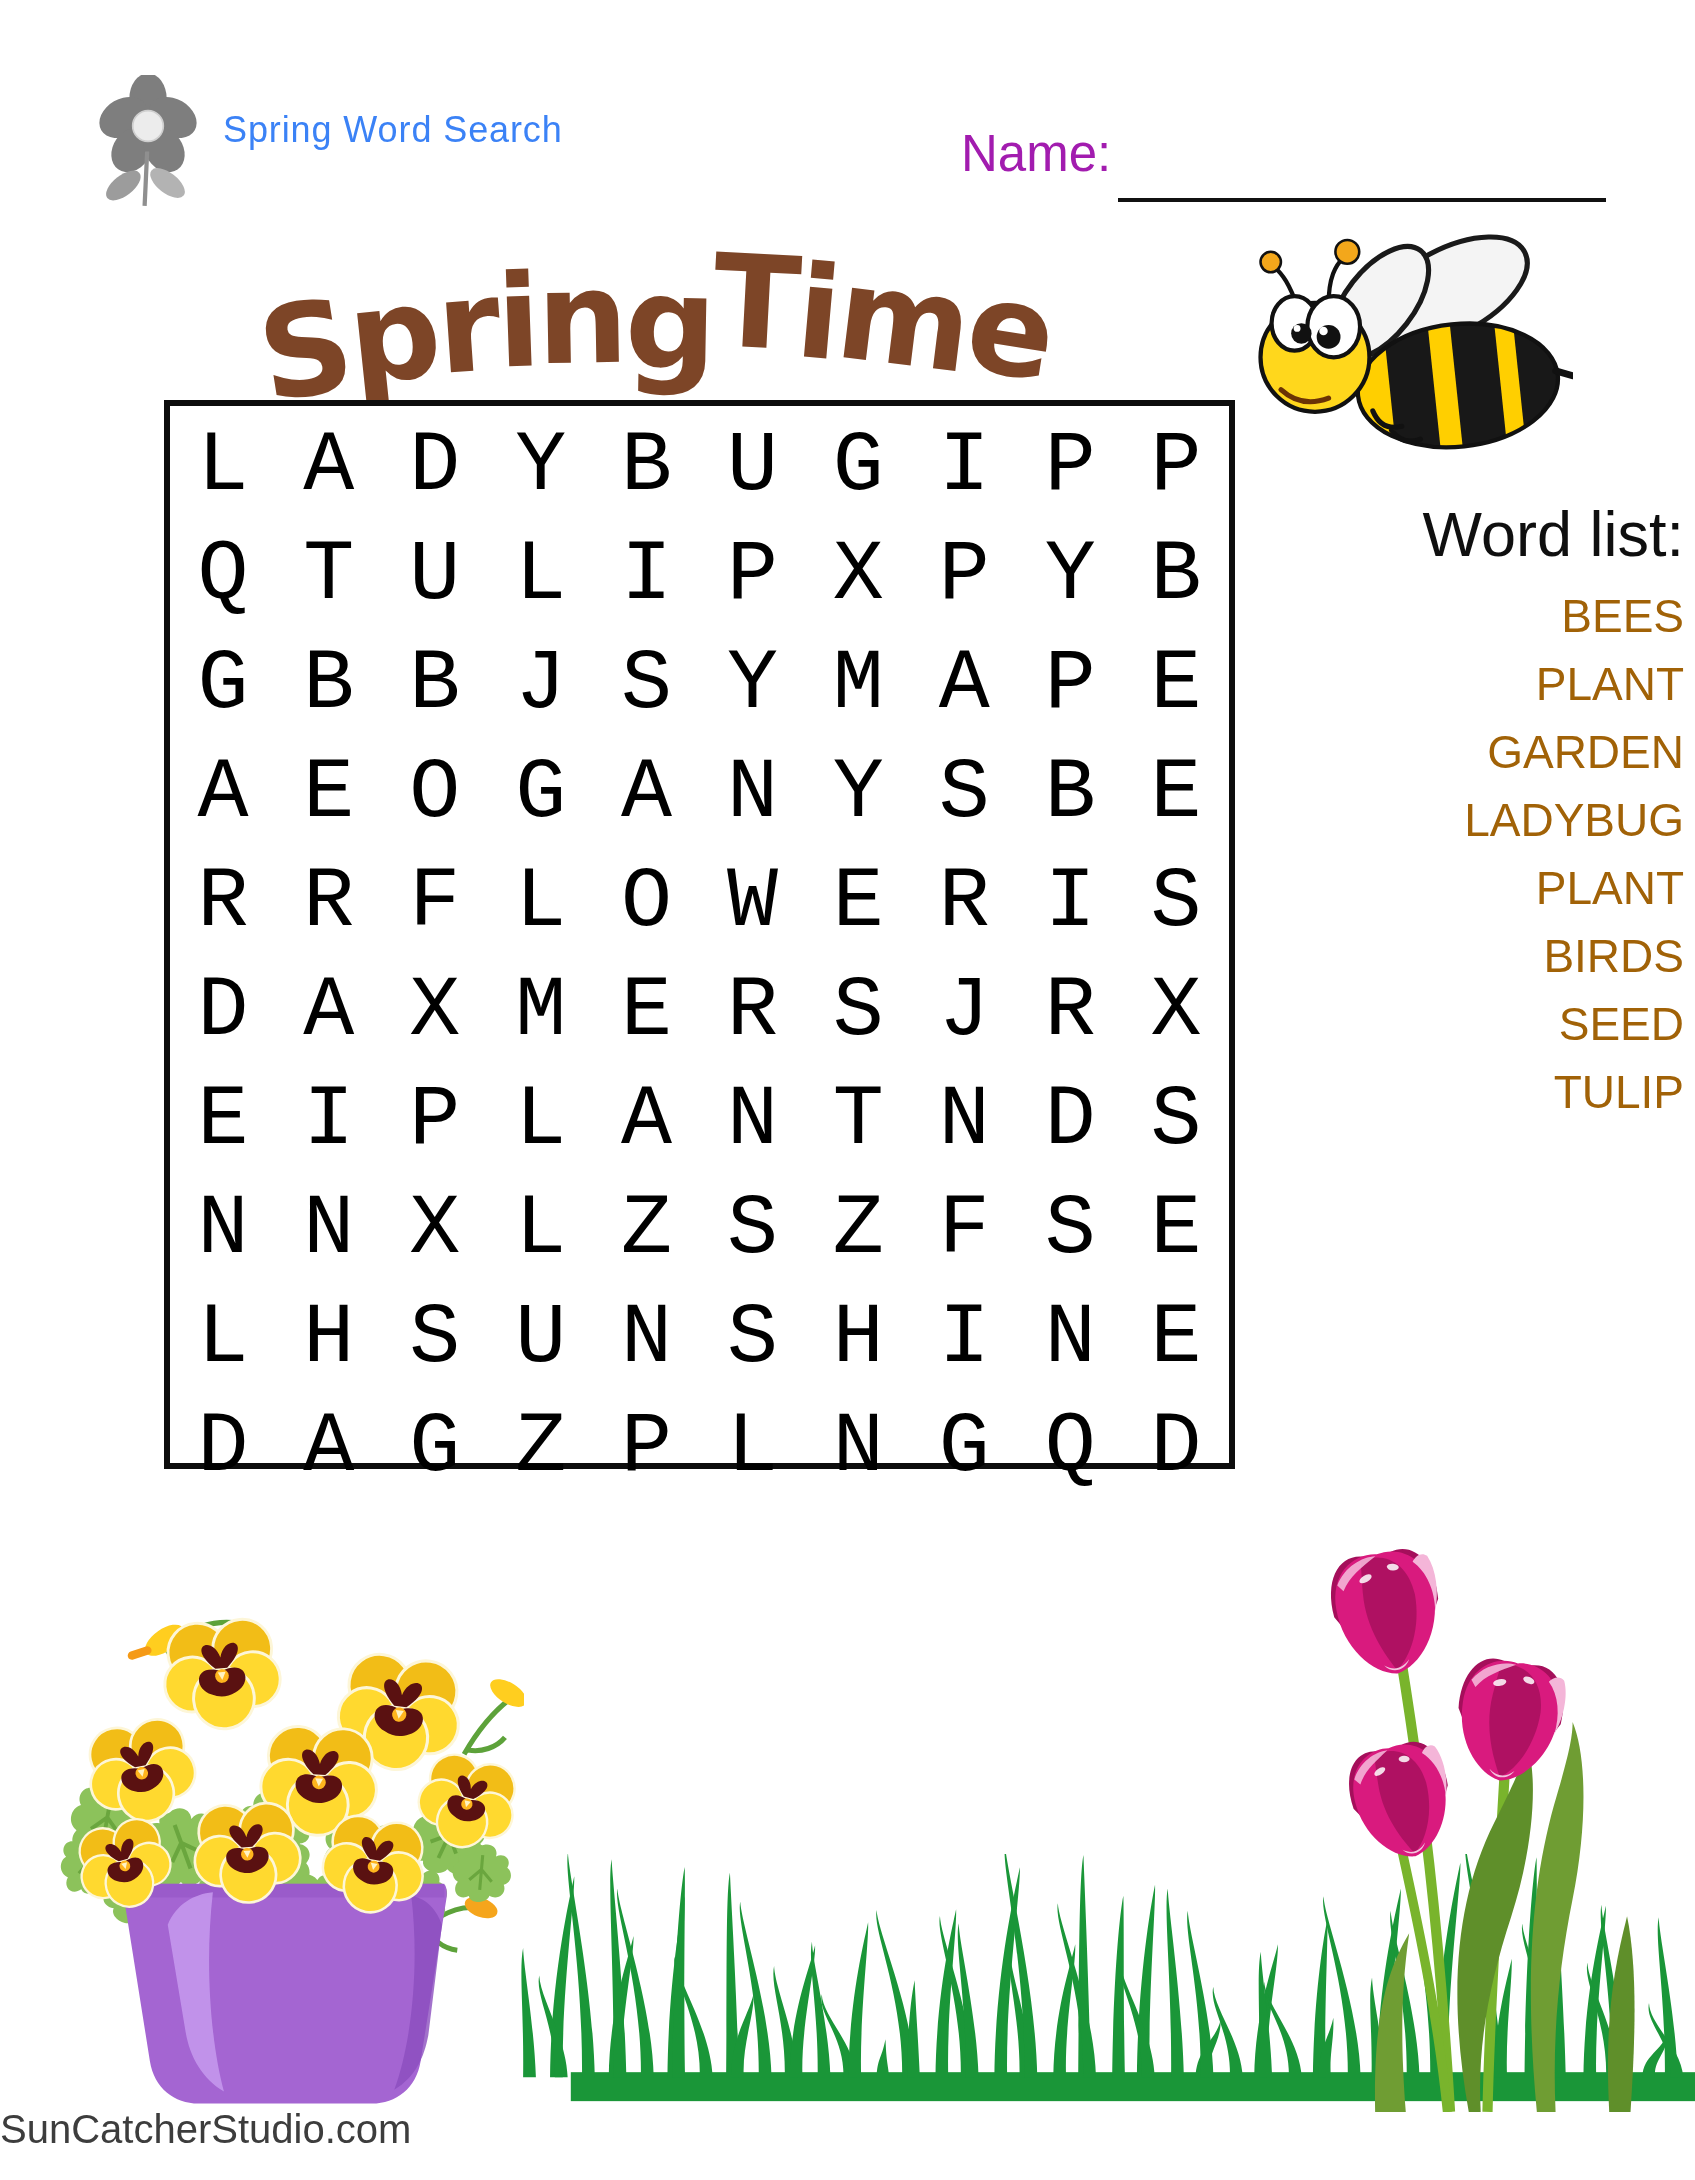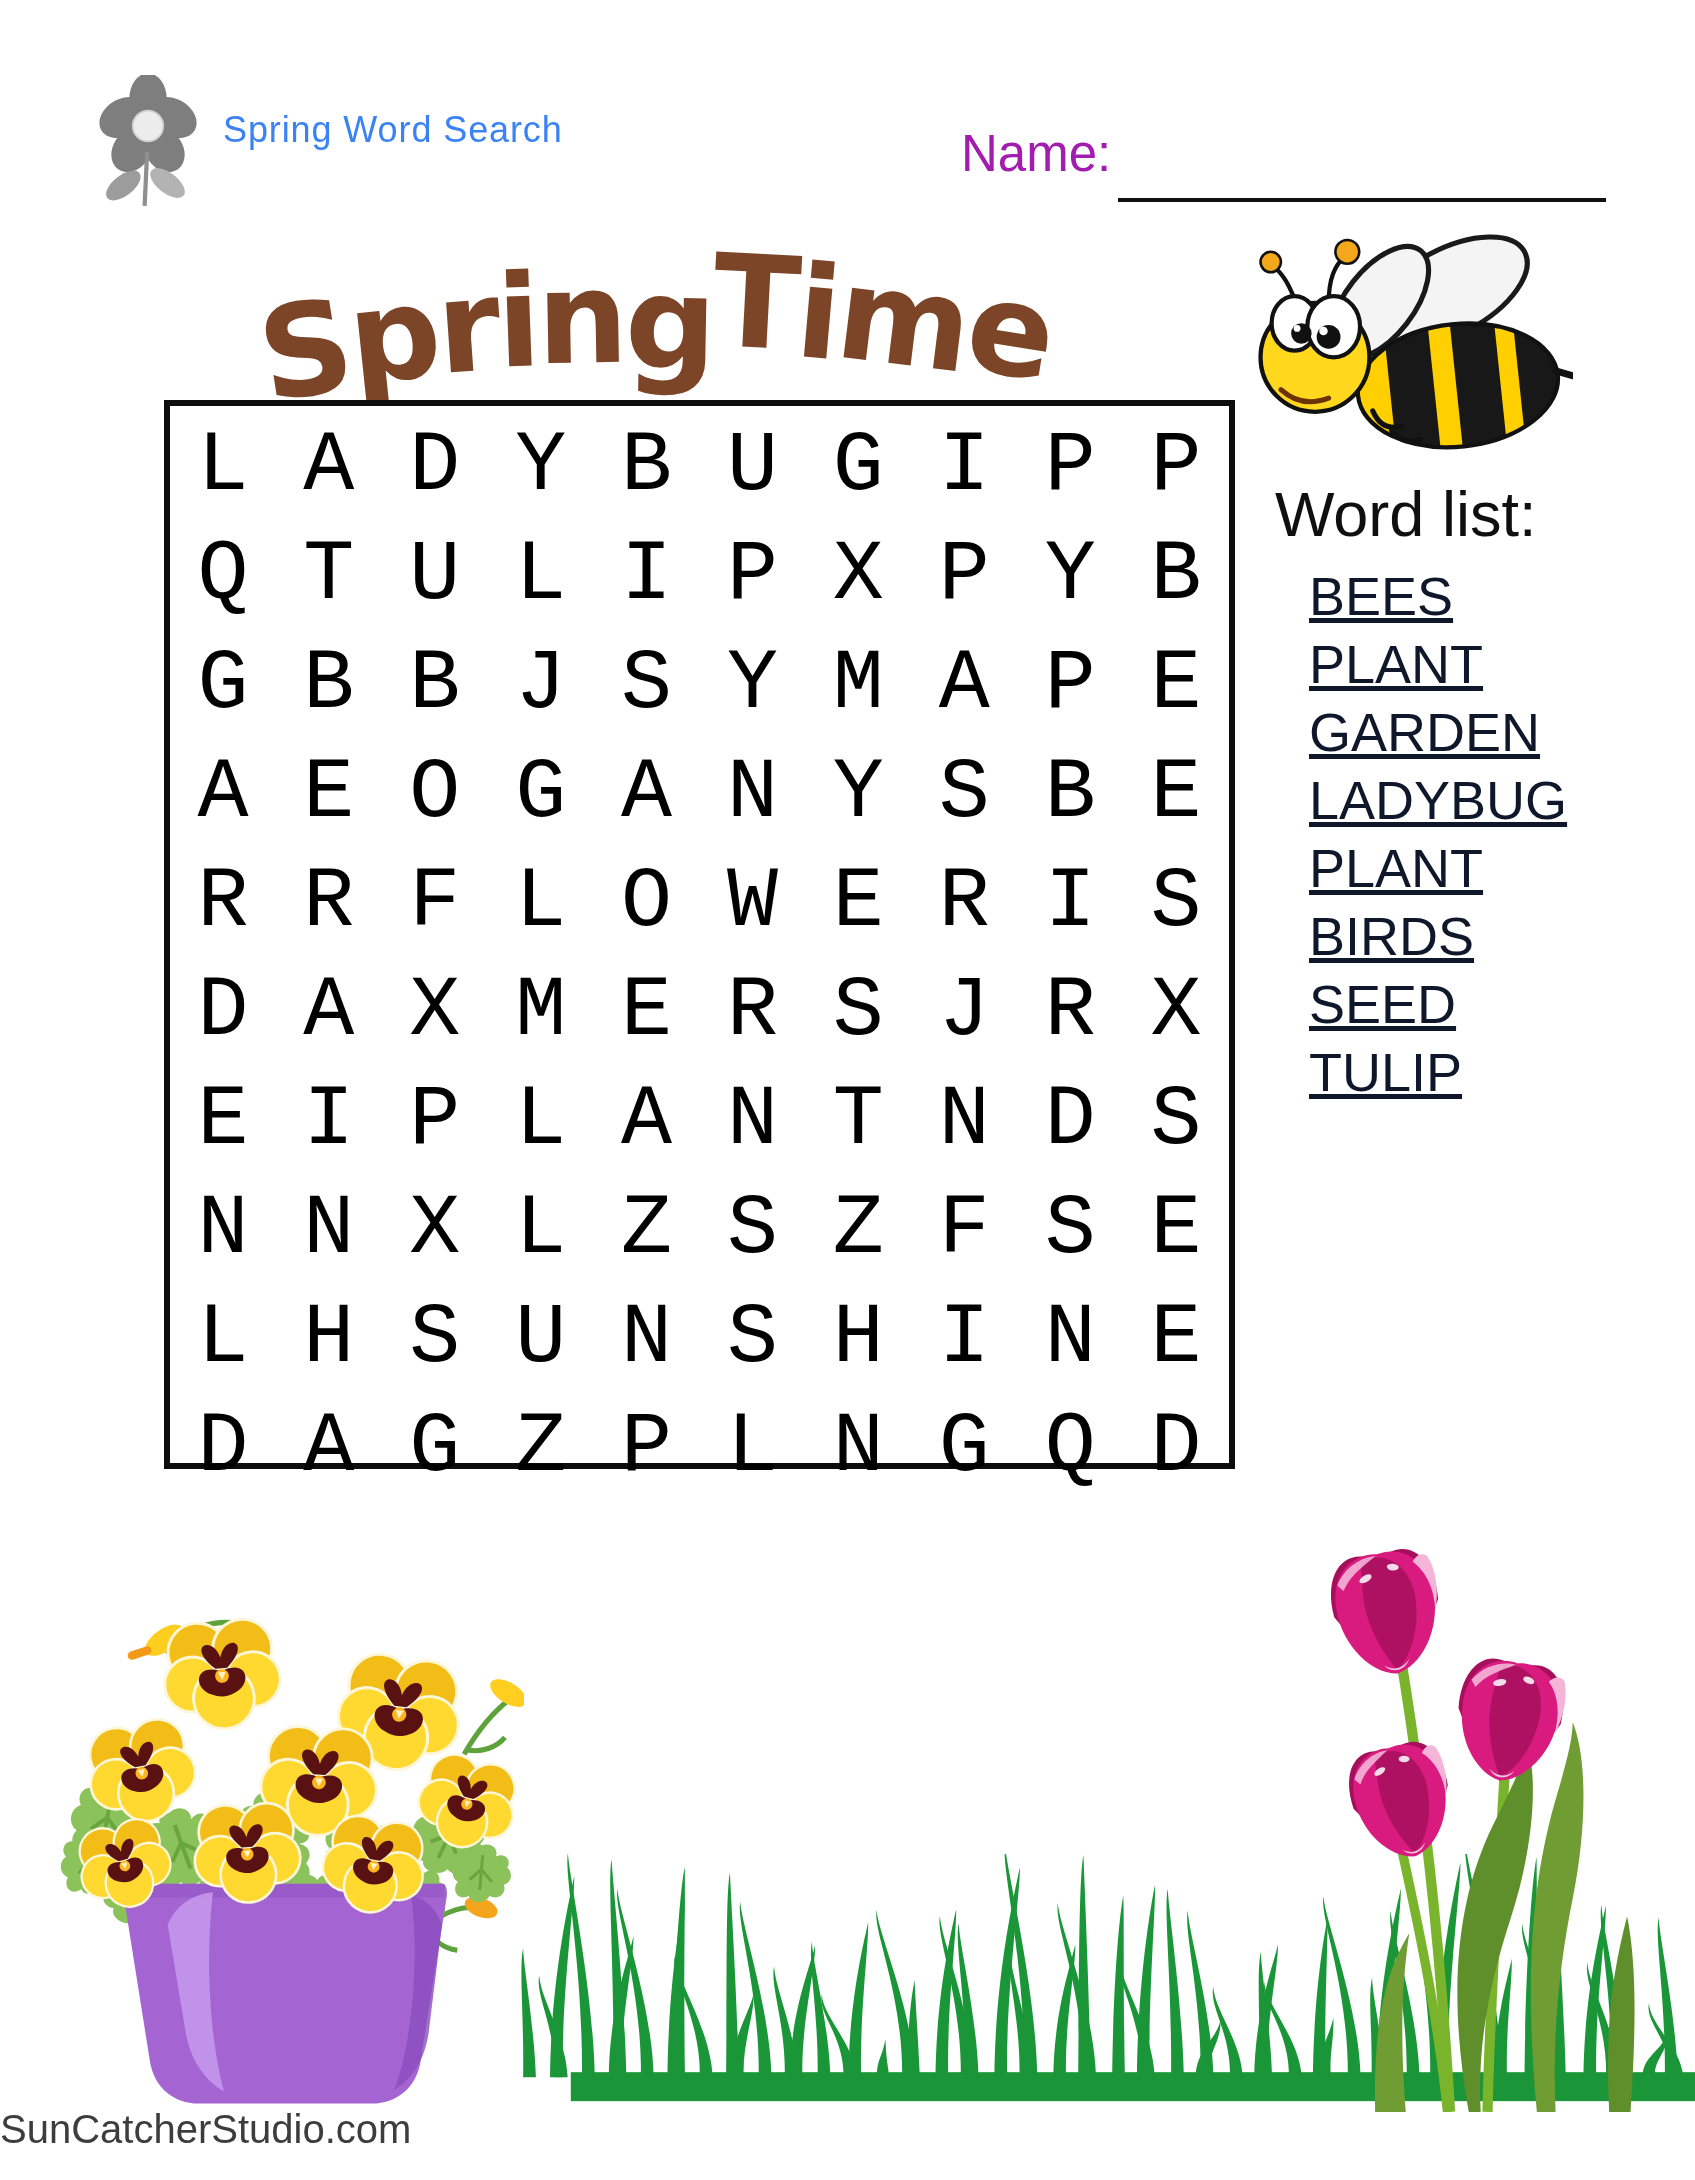--- a/index.html
+++ b/index.html
@@ -17,23 +17,23 @@
   .arch{display:inline-block;font-family:"DejaVu Sans", sans-serif;font-weight:800;font-size:128px;line-height:1;
         letter-spacing:-3.4px;}
 
   
   .word-grid{left:164px;top:400px;width:1071px;height:1069px;border:6px solid #0d0d0d;box-sizing:border-box;
              display:grid;grid-template-columns:repeat(10,1fr);grid-template-rows:repeat(10,1fr);background:#fff;}
   .cell{display:flex;align-items:center;justify-content:center;padding-top:12px;
         font-family:"Liberation Mono", monospace;font-size:85px;color:#000;}
 
   
-  .word-list-box{left:1275px;top:478px;width:409px;}
+  .word-list-box{left:1275px;top:498px;width:409px;text-align:right;}
   .word-list-heading{font-size:63px;color:#0f0f0f;margin:0 0 12px 0;}
-  .word-item{font-size:54px;line-height:68px;color:#0f172a;padding-left:34px;white-space:nowrap;text-decoration:underline;}
+  .word-item{font-size:46px;line-height:68px;color:#a16207;padding-left:34px;white-space:nowrap;}
 
   
   .footer-credit{left:0;top:2107px;width:1695px;text-align:left;font-size:40px;color:#3d3d3d;}
 
   svg{display:block;}
 </style>
 </head>
 <body>
 
 <div class="page">

